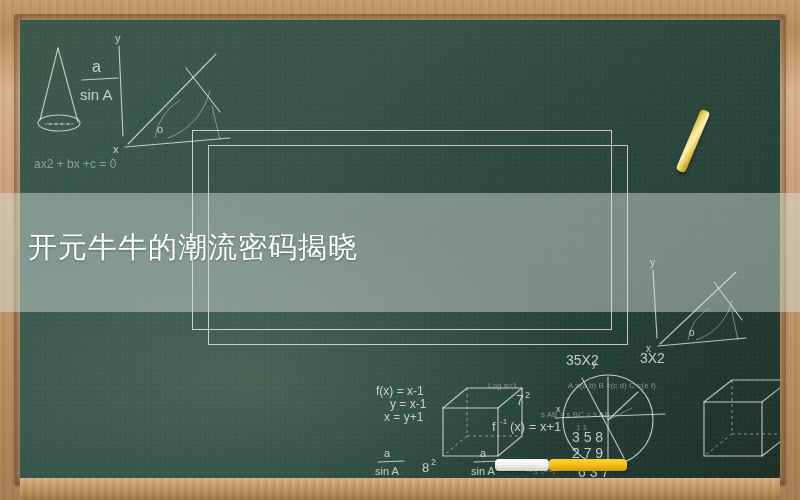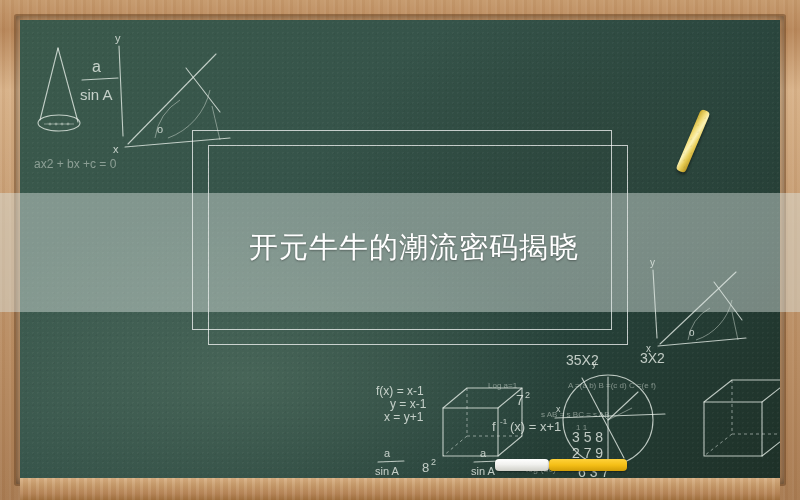--- a/index.html
+++ b/index.html
@@ -72,21 +72,20 @@
   
   .band{
     position:absolute;left:0;right:0;top:193px;height:119px;
     background:rgba(222,230,226,.45);
     pointer-events:none;
   }
 
   
   .title{
     position:absolute;left:0;right:0;top:228px;
-    text-align:center;
     color:#ffffff;
     font-size:29px;
     letter-spacing:1px;
     font-family:"DejaVu Sans","Liberation Sans",sans-serif;
     text-shadow:0 1px 2px rgba(0,0,0,.35);
     white-space:nowrap;
     padding-left:28px;
   }
 
   

